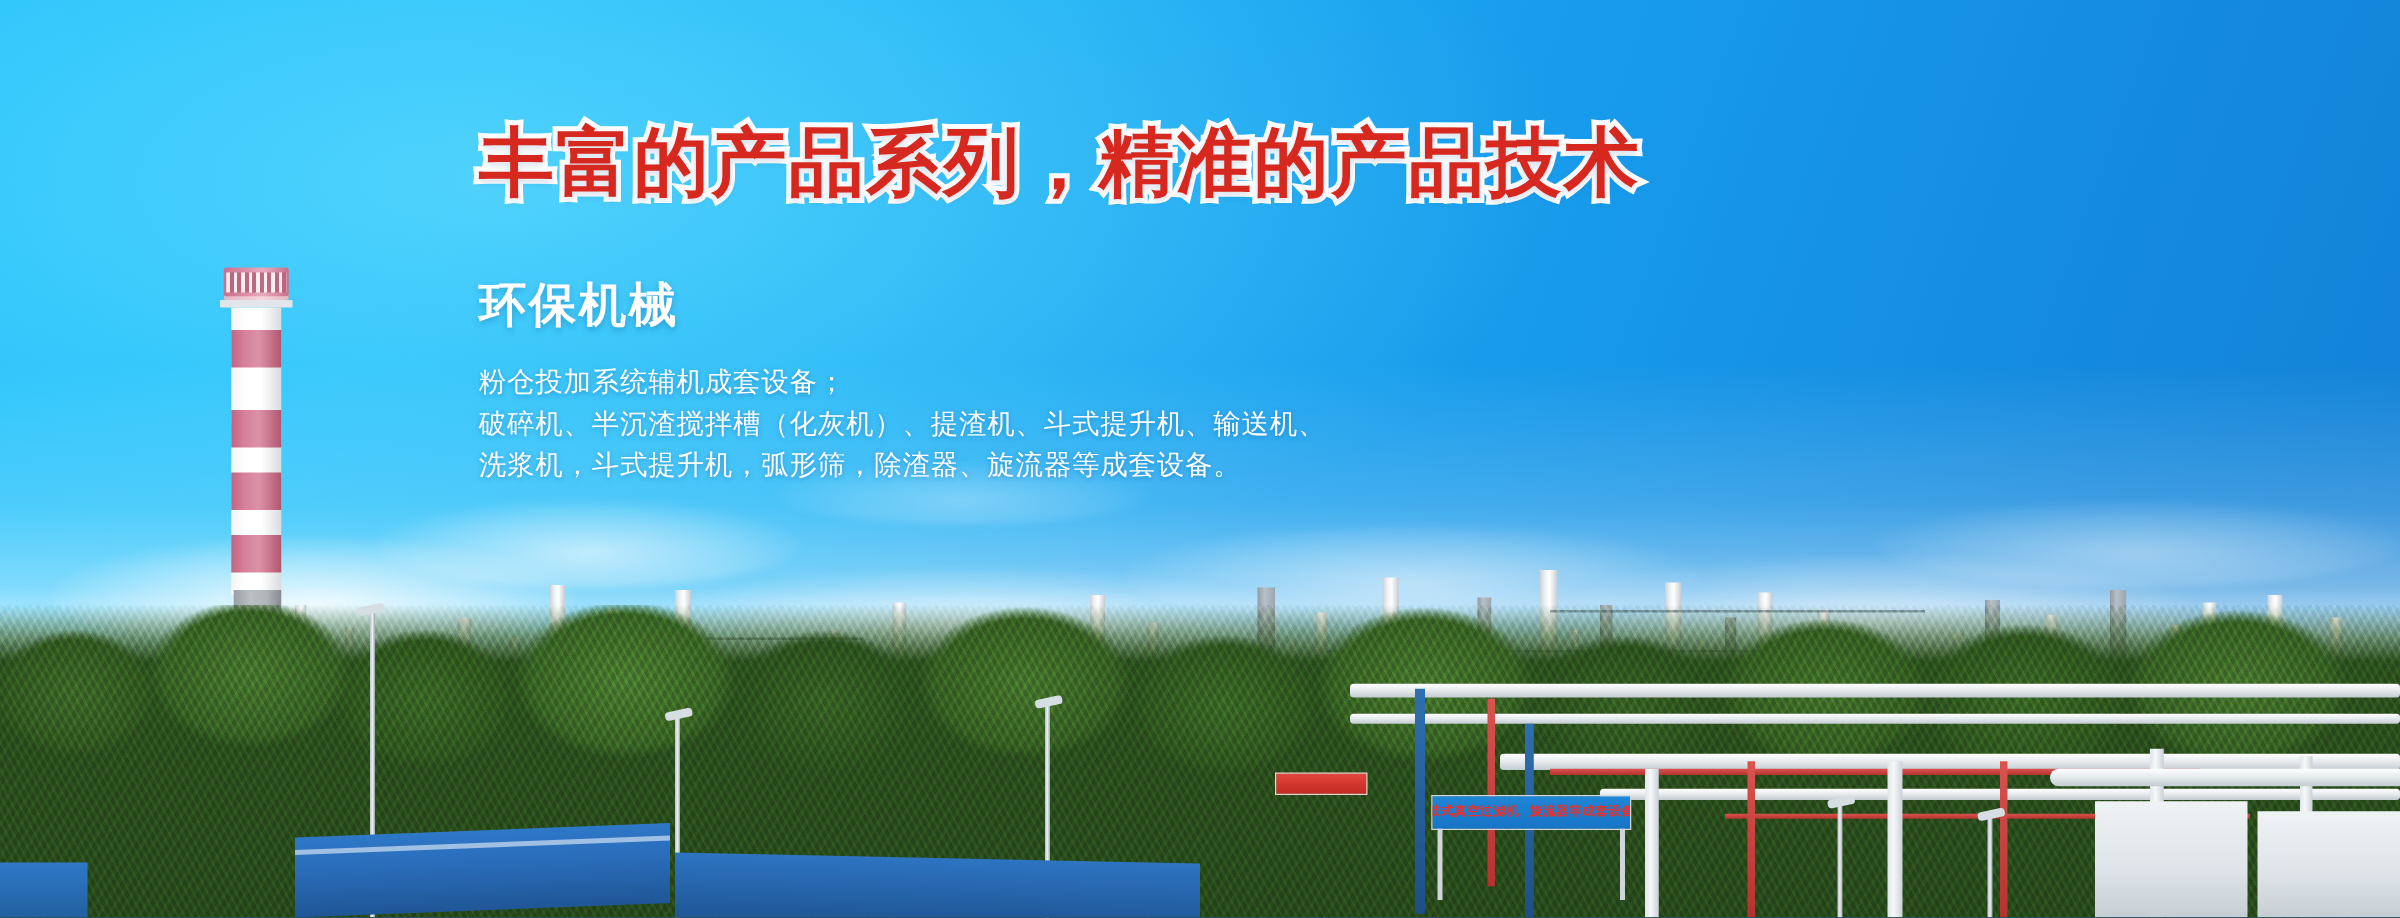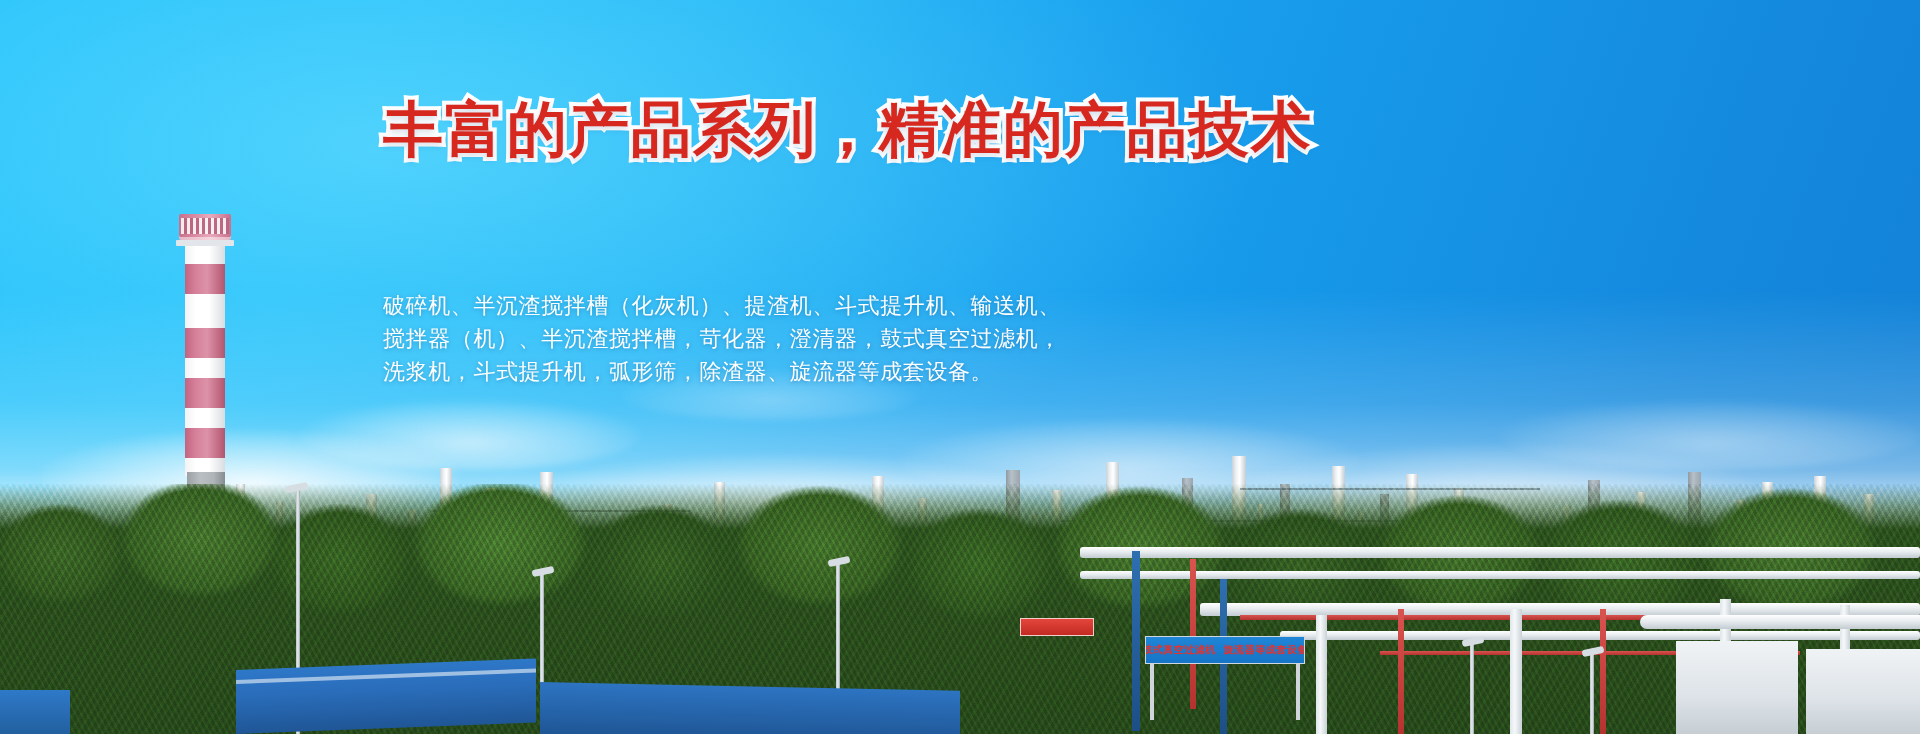--- a/index.html
+++ b/index.html
@@ -343,20 +343,21 @@
   <div class="lamp-head" style="left:1462px; top:638px;"></div>
   <div class="lamp" style="left:1590px; top:650px; height:84px;"></div>
   <div class="lamp-head" style="left:1582px; top:648px;"></div>
 
   <div class="blueroof2"></div>
   <div class="blueroof"></div>
   <div class="blueroof3"></div>
 
   <div class="copy">
     <div class="headline">丰富的产品系列，精准的产品技术</div>
+    <div class="subtitle">环保机械</div>
     <div class="body">
+      <div>粉仓投加系统辅机成套设备；</div>
       <div>破碎机、半沉渣搅拌槽（化灰机）、提渣机、斗式提升机、输送机、</div>
-      <div>搅拌器（机）、半沉渣搅拌槽，苛化器，澄清器，鼓式真空过滤机，</div>
       <div>洗浆机，斗式提升机，弧形筛，除渣器、旋流器等成套设备。</div>
     </div>
   </div>
 
 </div>
 
 </body></html>

